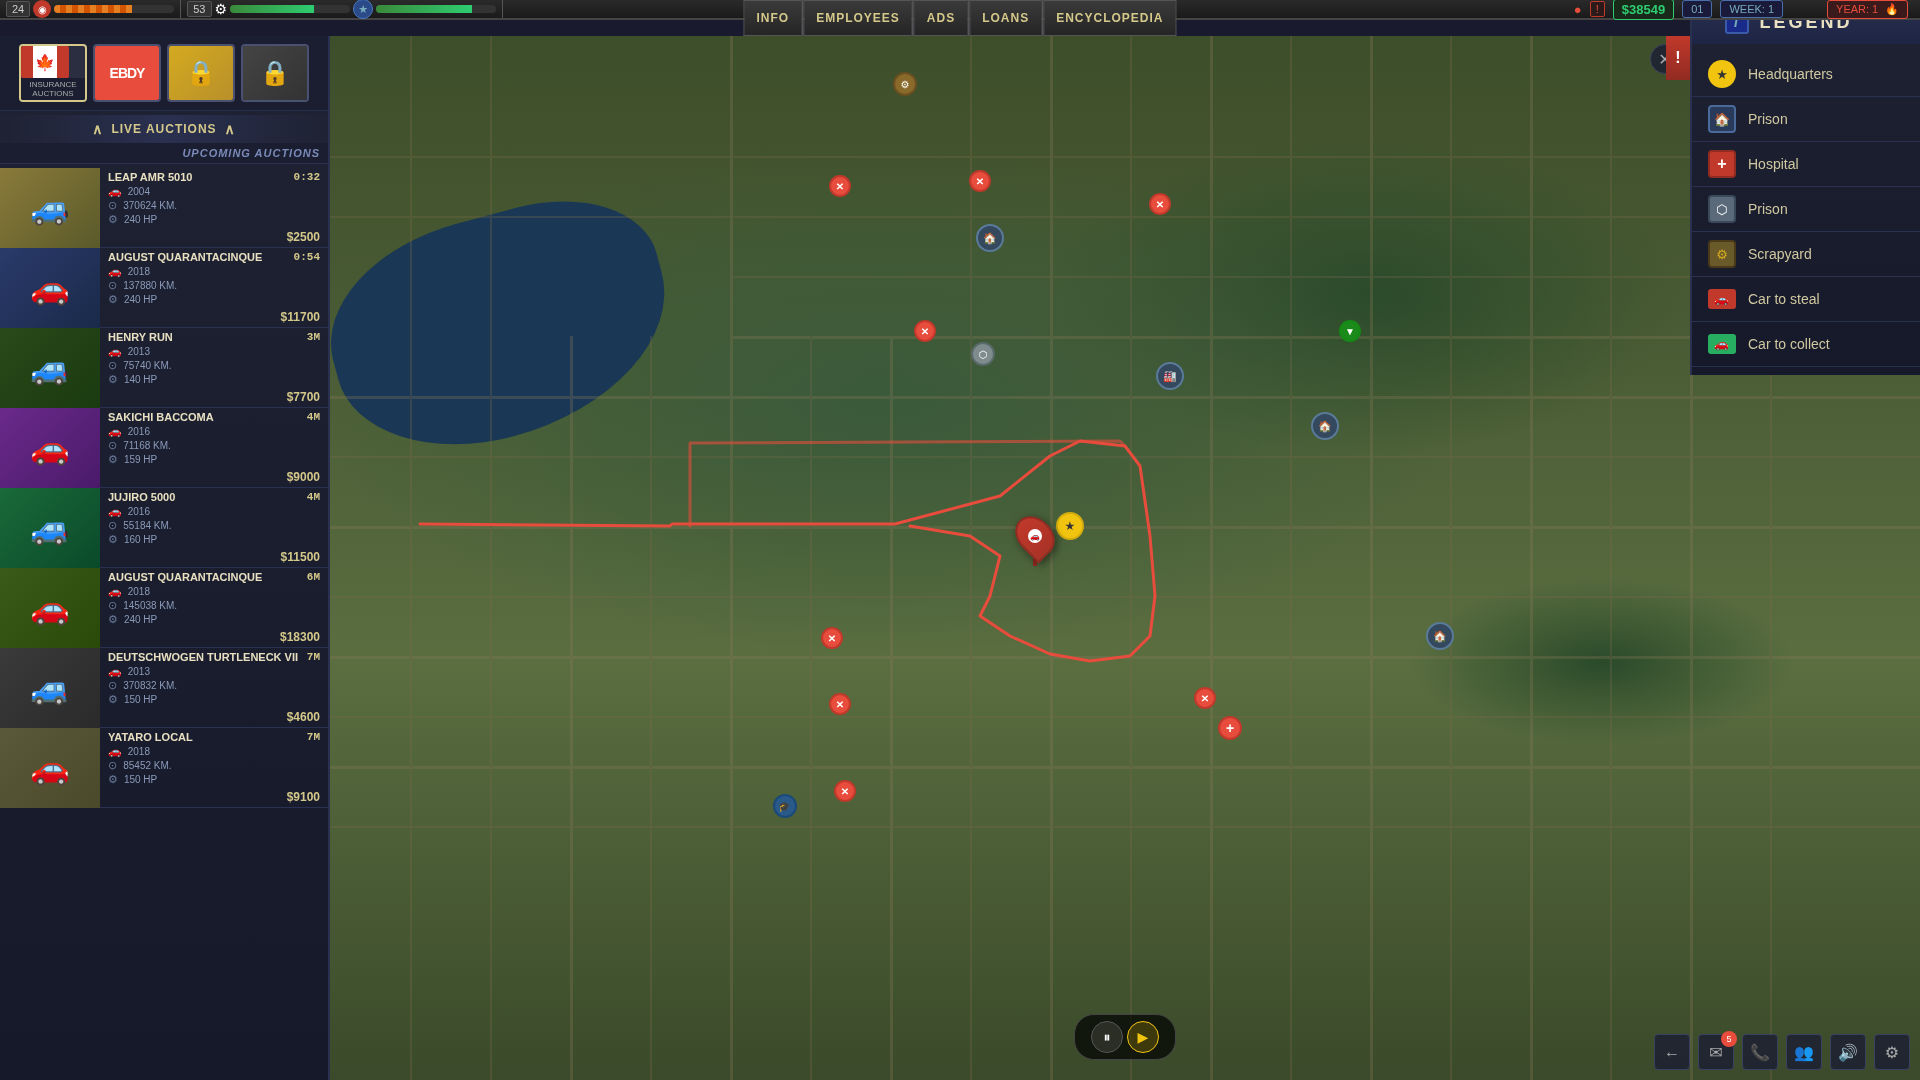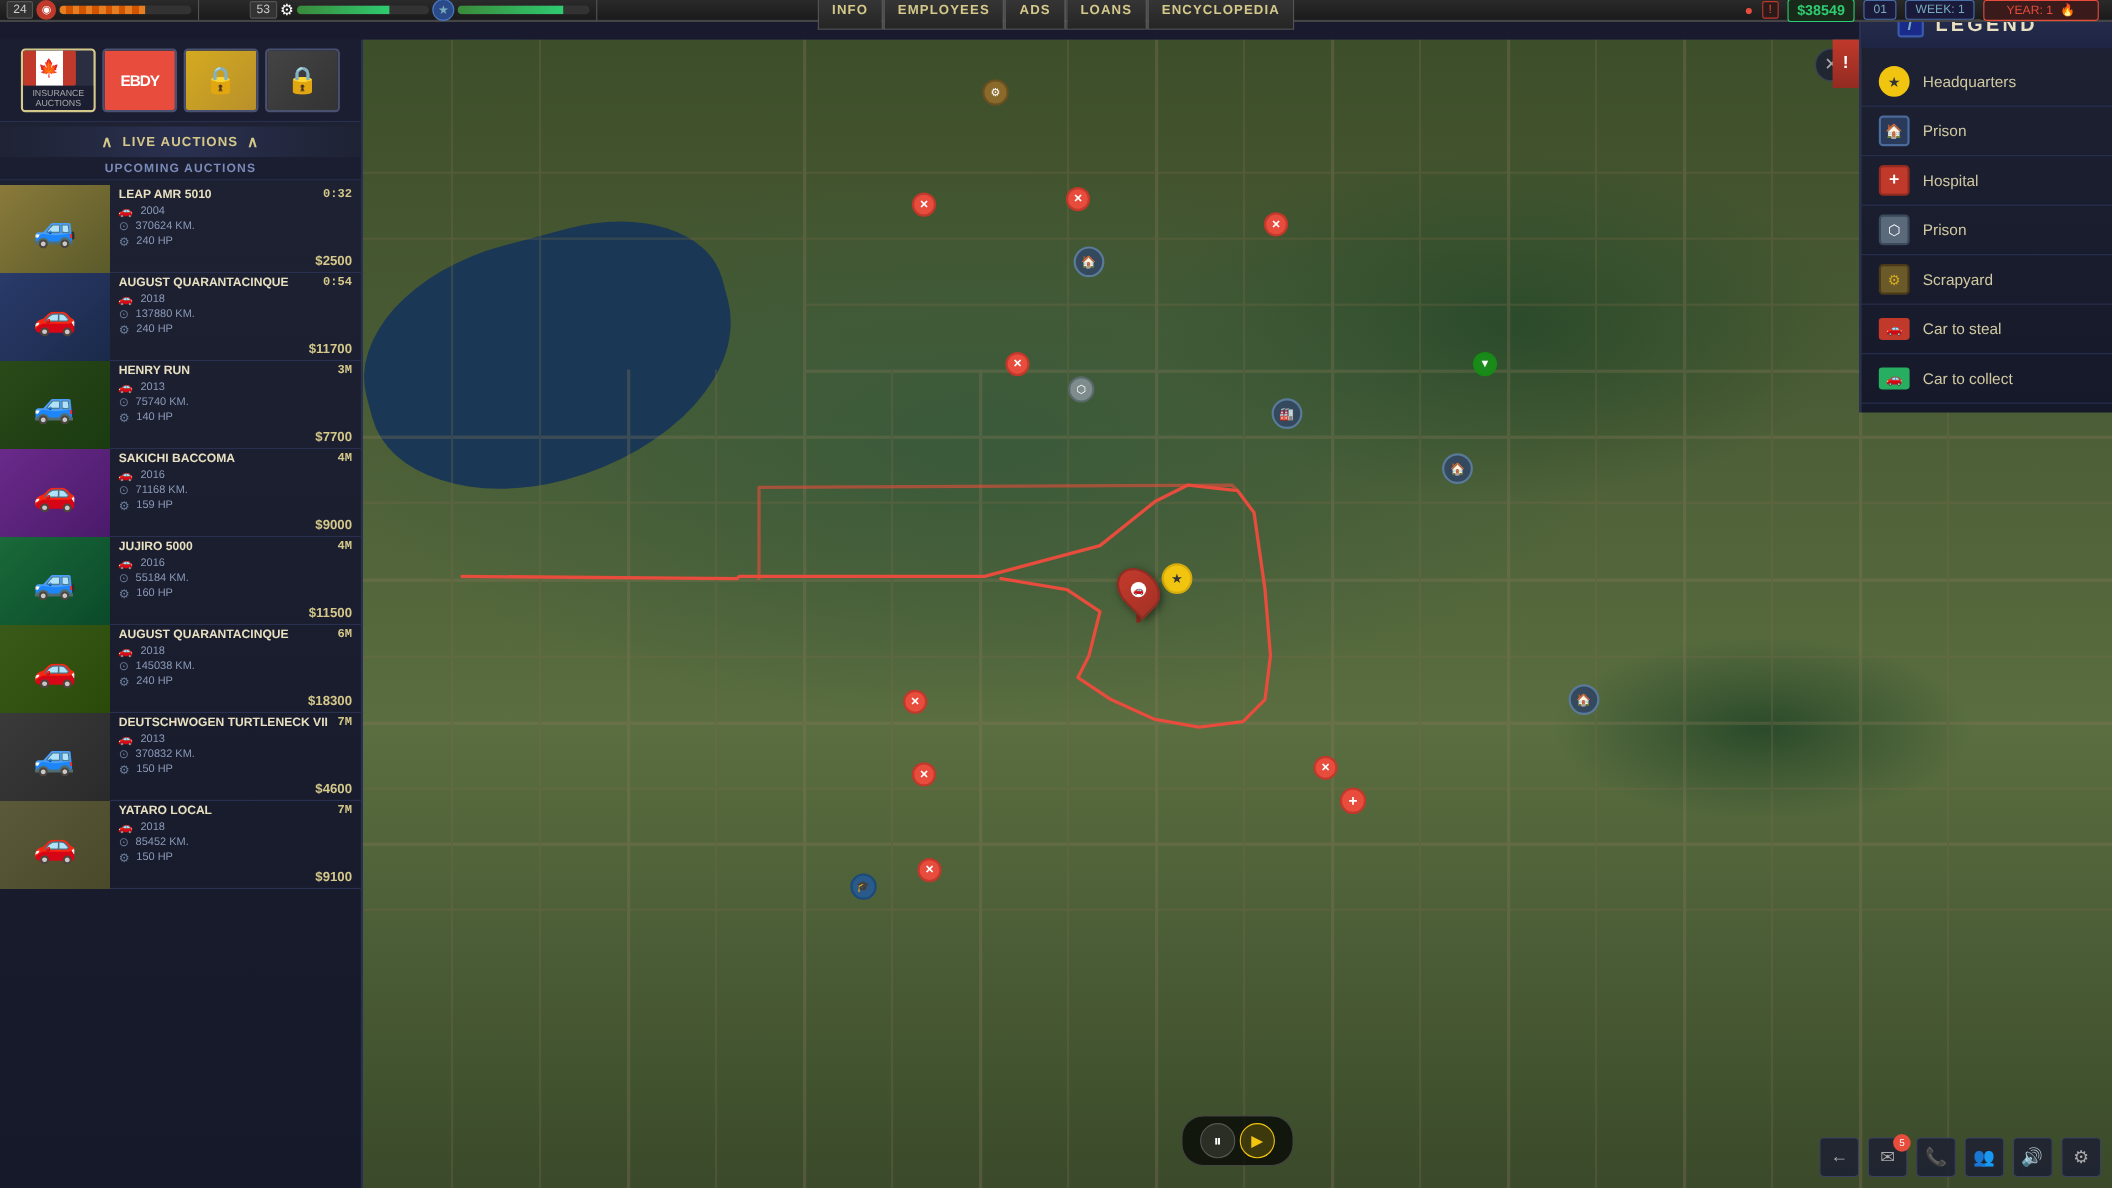--- a/index.html
+++ b/index.html
@@ -13,24 +13,22 @@
       position: relative;
     }
 
     
     .top-bar {
       position: absolute;
       top: 0; left: 0; right: 0;
       height: 20px;
       background: linear-gradient(180deg, #2a2a2a 0%, #1a1a1a 100%);
       display: flex;
-      align-items: center;
       z-index: 100;
       border-bottom: 2px solid #444;
-      gap: 40px;
     }
     .nav-center {
       position: absolute;
       left: 50%;
       transform: translateX(-50%);
       display: flex;
       align-items: center;
       height: 36px;
     }
     .nav-btn {
@@ -70,23 +68,24 @@
       border: 1px solid #4a6ea8;
       border-radius: 3px;
       padding: 2px 8px;
       color: #7ab;
       font-size: 11px;
     }
     .year-badge {
       background: #3a1a1a;
       border: 1px solid #e74c3c;
       border-radius: 3px;
-      padding: 2px 20px;
+      padding: 2px 8px;
       color: #e74c3c;
       font-size: 11px;
+      margin-left: 36px;
     }
 
     
     .left-panel {
       position: absolute;
       top: 36px;
       left: 0;
       width: 330px;
       height: calc(100% - 36px);
       background: linear-gradient(180deg, #1e2233 0%, #16192a 100%);
@@ -147,28 +146,29 @@
       gap: 8px;
       padding: 6px 8px;
       background: linear-gradient(90deg, #1e2233 0%, #2a3050 50%, #1e2233 100%);
       color: #d4c88a;
       font-size: 12px;
       font-weight: bold;
       letter-spacing: 1px;
     }
     .section-header .arrow { color: #d4c88a; font-size: 14px; cursor: pointer; }
     .upcoming-header {
-      text-align: center;
+      text-align: right;
       padding: 4px 8px;
       background: #1a1e30;
       color: #7a8ab8;
       font-size: 11px;
       font-weight: bold;
       letter-spacing: 1px;
       border-bottom: 1px solid #2a3050;
+      font-style: italic;
     }
 
     .auction-list {
       overflow-y: auto;
       max-height: 750px;
     }
     .auction-item {
       display: flex;
       align-items: center;
       border-bottom: 1px solid #2a3050;

